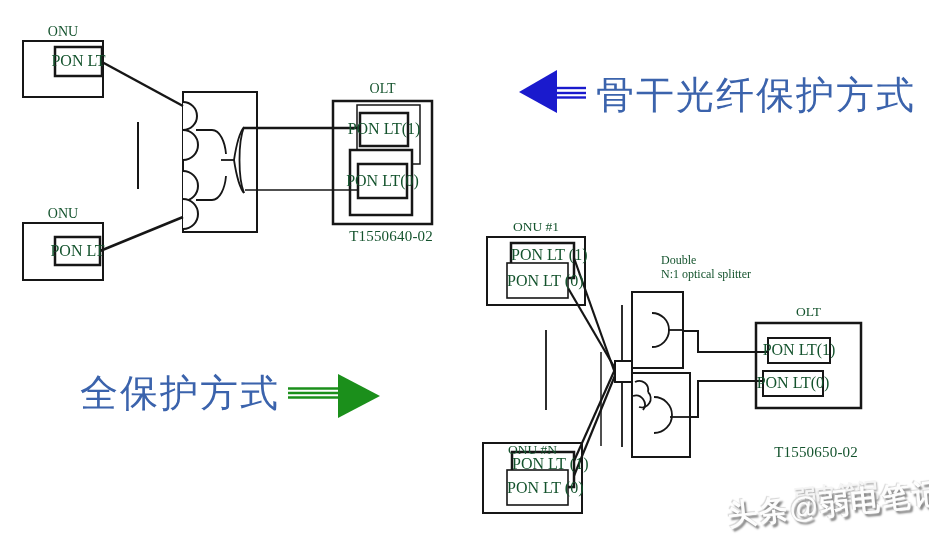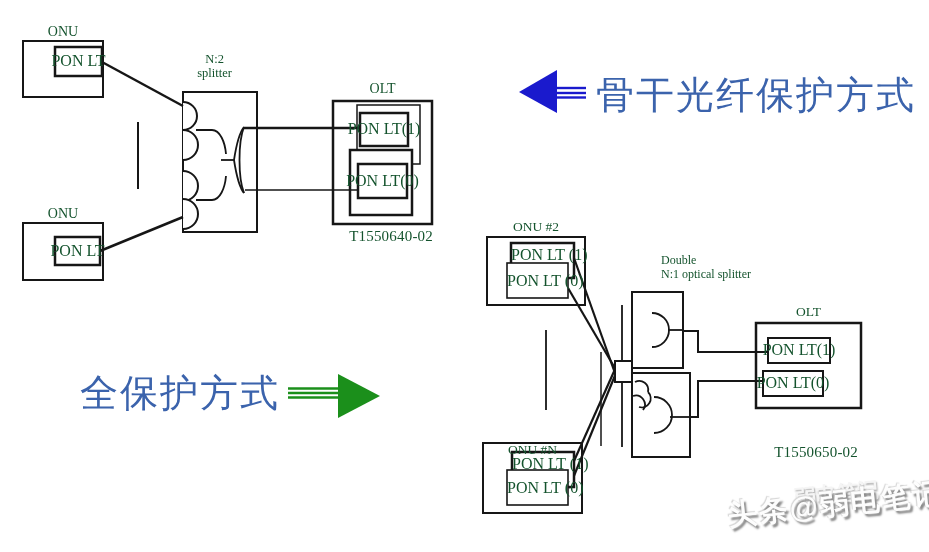--- a/index.html
+++ b/index.html
@@ -151,30 +151,26 @@
           <path d="M288,397.5 H342"></path>
     </g>
     <polygon points="338,374 338,418 380,396"></polygon>
   </g>
 </svg>
 
 <div class="lbl fs14" style="left:23px;top:24px;width:80px;">ONU</div>
 <div class="lbl fs10 vcenter" style="left:55px;top:47px;width:47px;height:29px;">PON LT</div>
 <div class="lbl fs14" style="left:23px;top:206px;width:80px;">ONU</div>
 <div class="lbl fs10 vcenter" style="left:55px;top:237px;width:45px;height:28px;">PON LT</div>
-<div class="lbl" style="left:172px;top:52px;width:85px;font-size:12.5px;">
-  <div>N:2</div>
-  <div>splitter</div>
-</div>
 <div class="lbl fs14" style="left:333px;top:81px;width:99px;">OLT</div>
 <div class="lbl fs10 vcenter" style="left:360px;top:113px;width:48px;height:33px;">PON LT(1)</div>
 <div class="lbl fs10 vcenter" style="left:358px;top:164px;width:49px;height:34px;">PON LT(0)</div>
 <div class="lbl fs9 right" style="left:330px;top:228px;width:103px;">T1550640-02</div>
 
-<div class="lbl fs13" style="left:487px;top:219px;width:98px;">ONU #2</div>
+<div class="lbl fs13" style="left:487px;top:219px;width:98px;">ONU #1</div>
 <div class="lbl fs10" style="left:511px;top:246px;width:63px;">PON LT (1)</div>
 <div class="lbl fs10" style="left:507px;top:272px;width:61px;">PON LT (0)</div>
 <div class="lbl fs12 left" style="left:616px;top:254px;">
   <div>Double</div>
   <div>N:1 optical splitter</div>
 </div>
 <div class="lbl fs13" style="left:483px;top:426px;width:99px;margin-top:16px;">ONU #N</div>
 <div class="lbl fs10" style="left:512px;top:455px;width:62px;">PON LT (1)</div>
 <div class="lbl fs10" style="left:507px;top:479px;width:61px;">PON LT (0)</div>
 <div class="lbl fs13" style="left:756px;top:304px;width:105px;">OLT</div>

